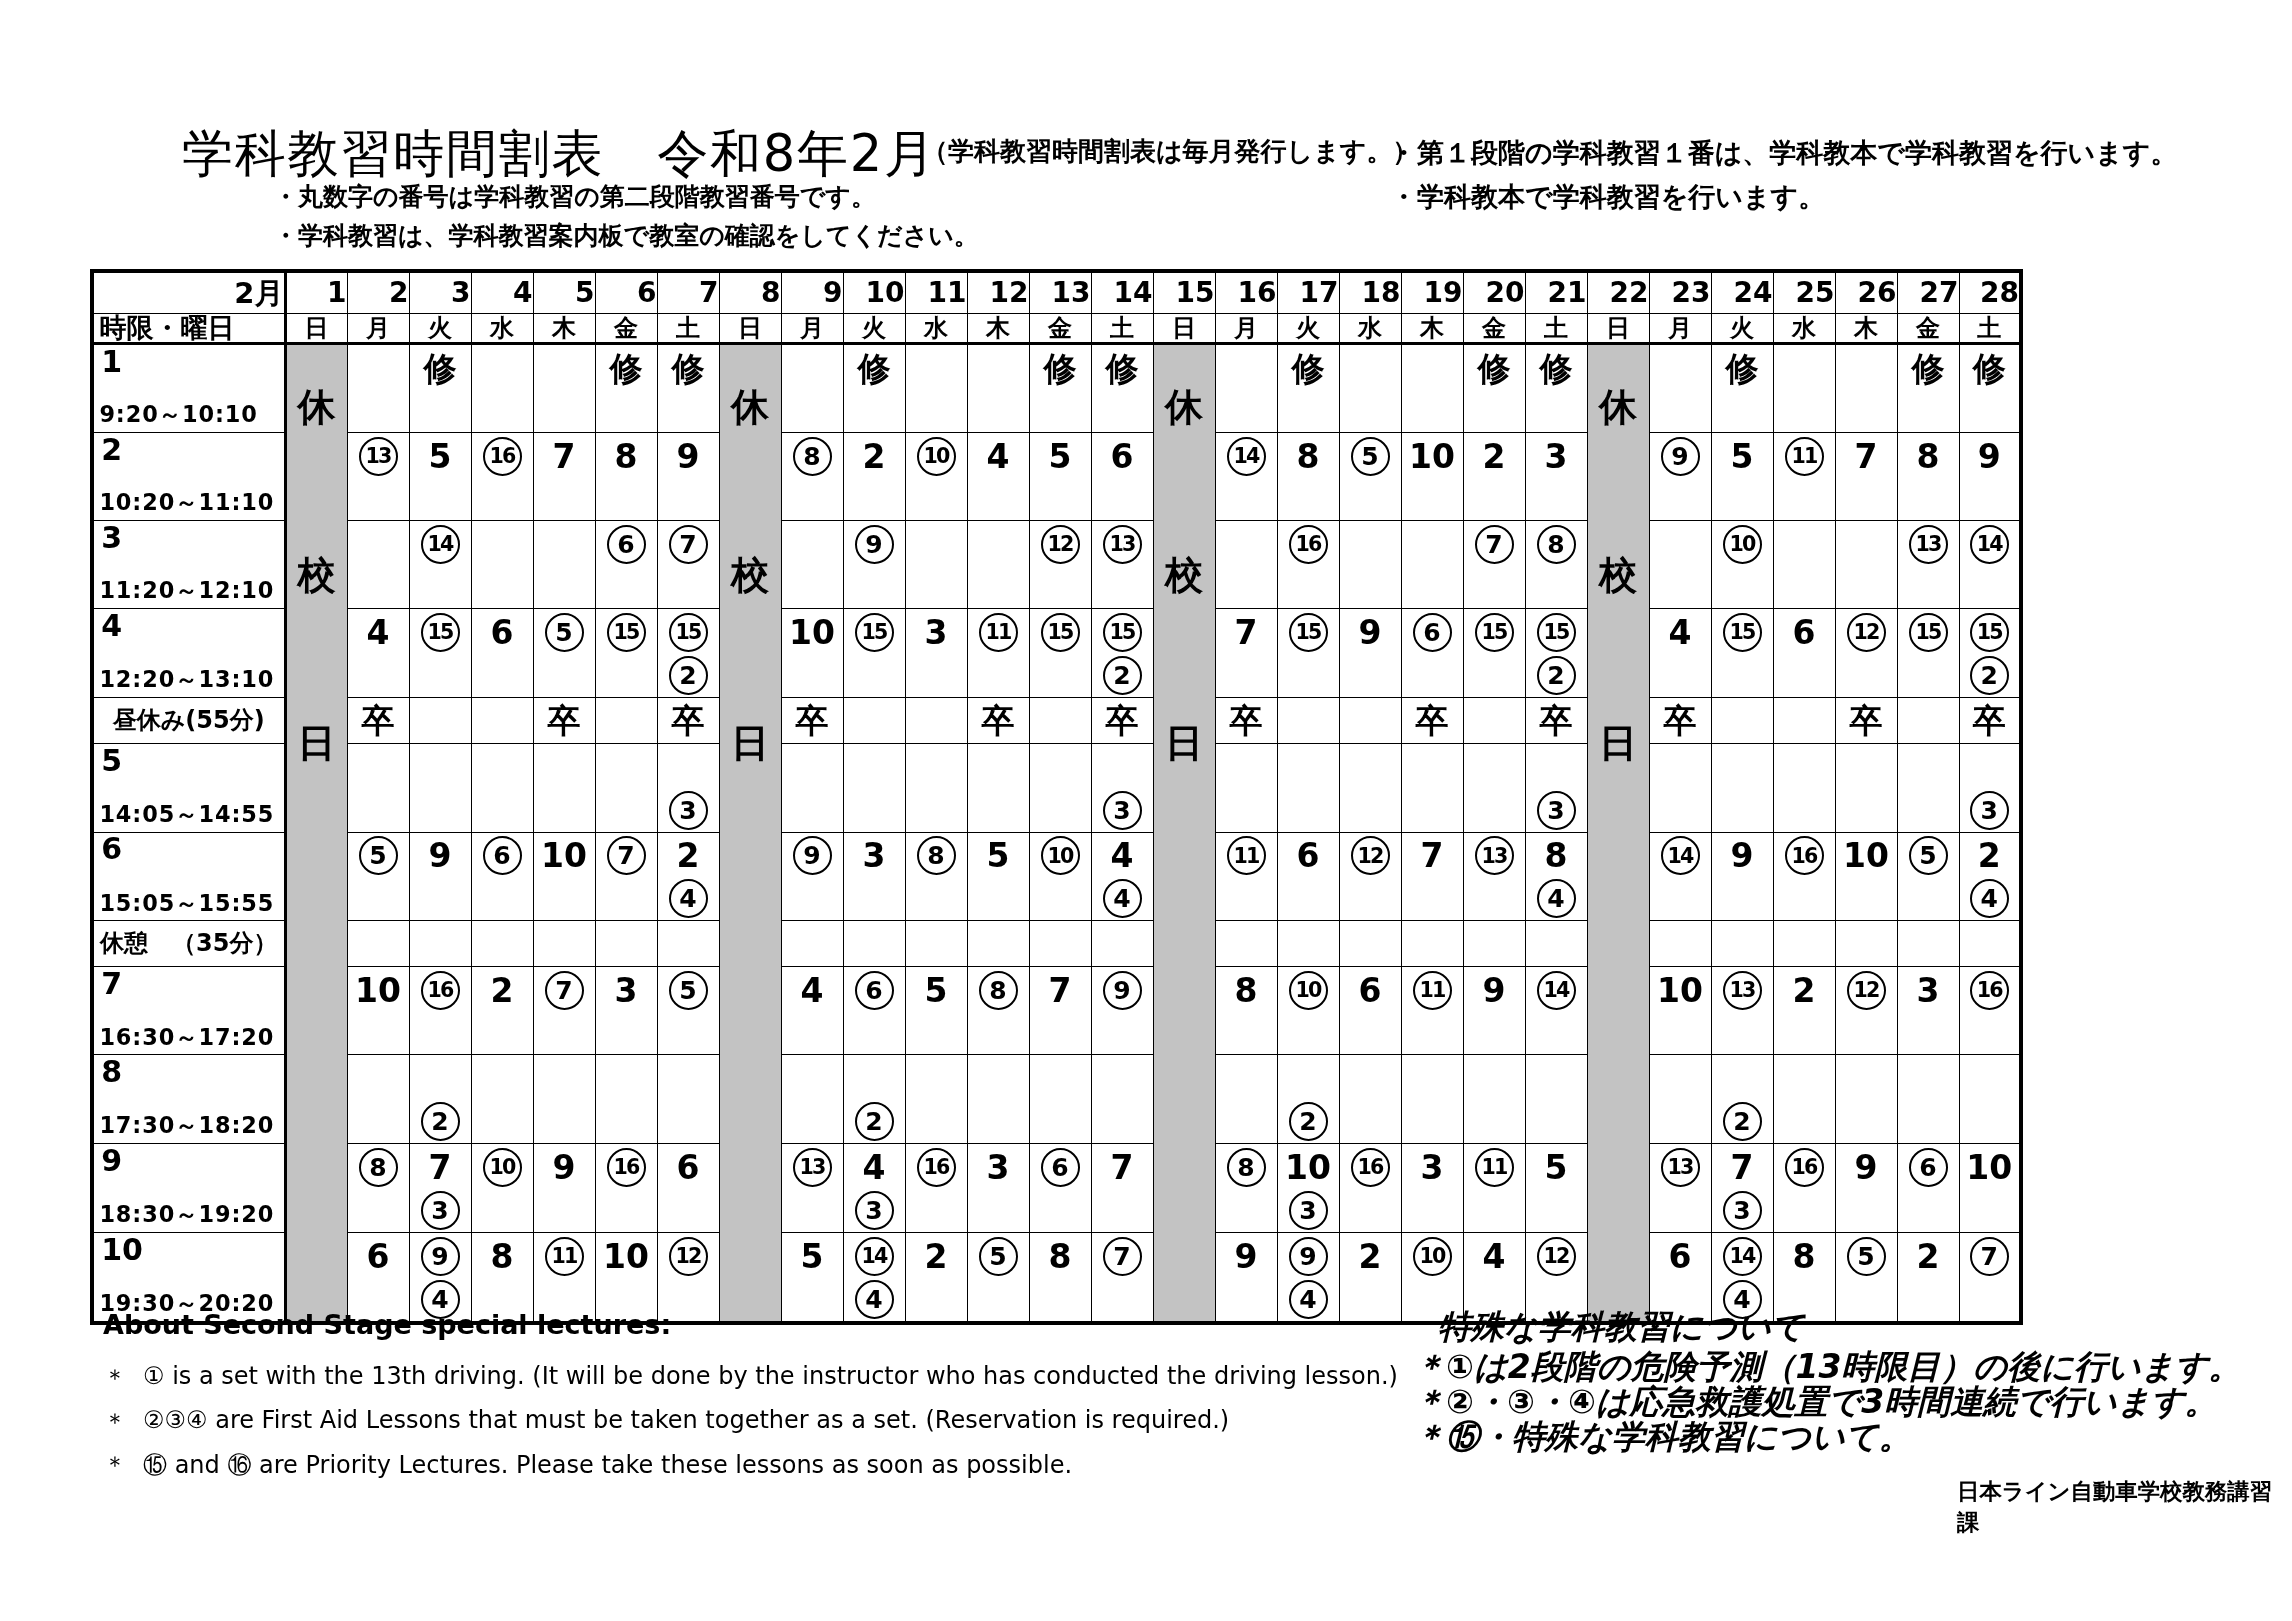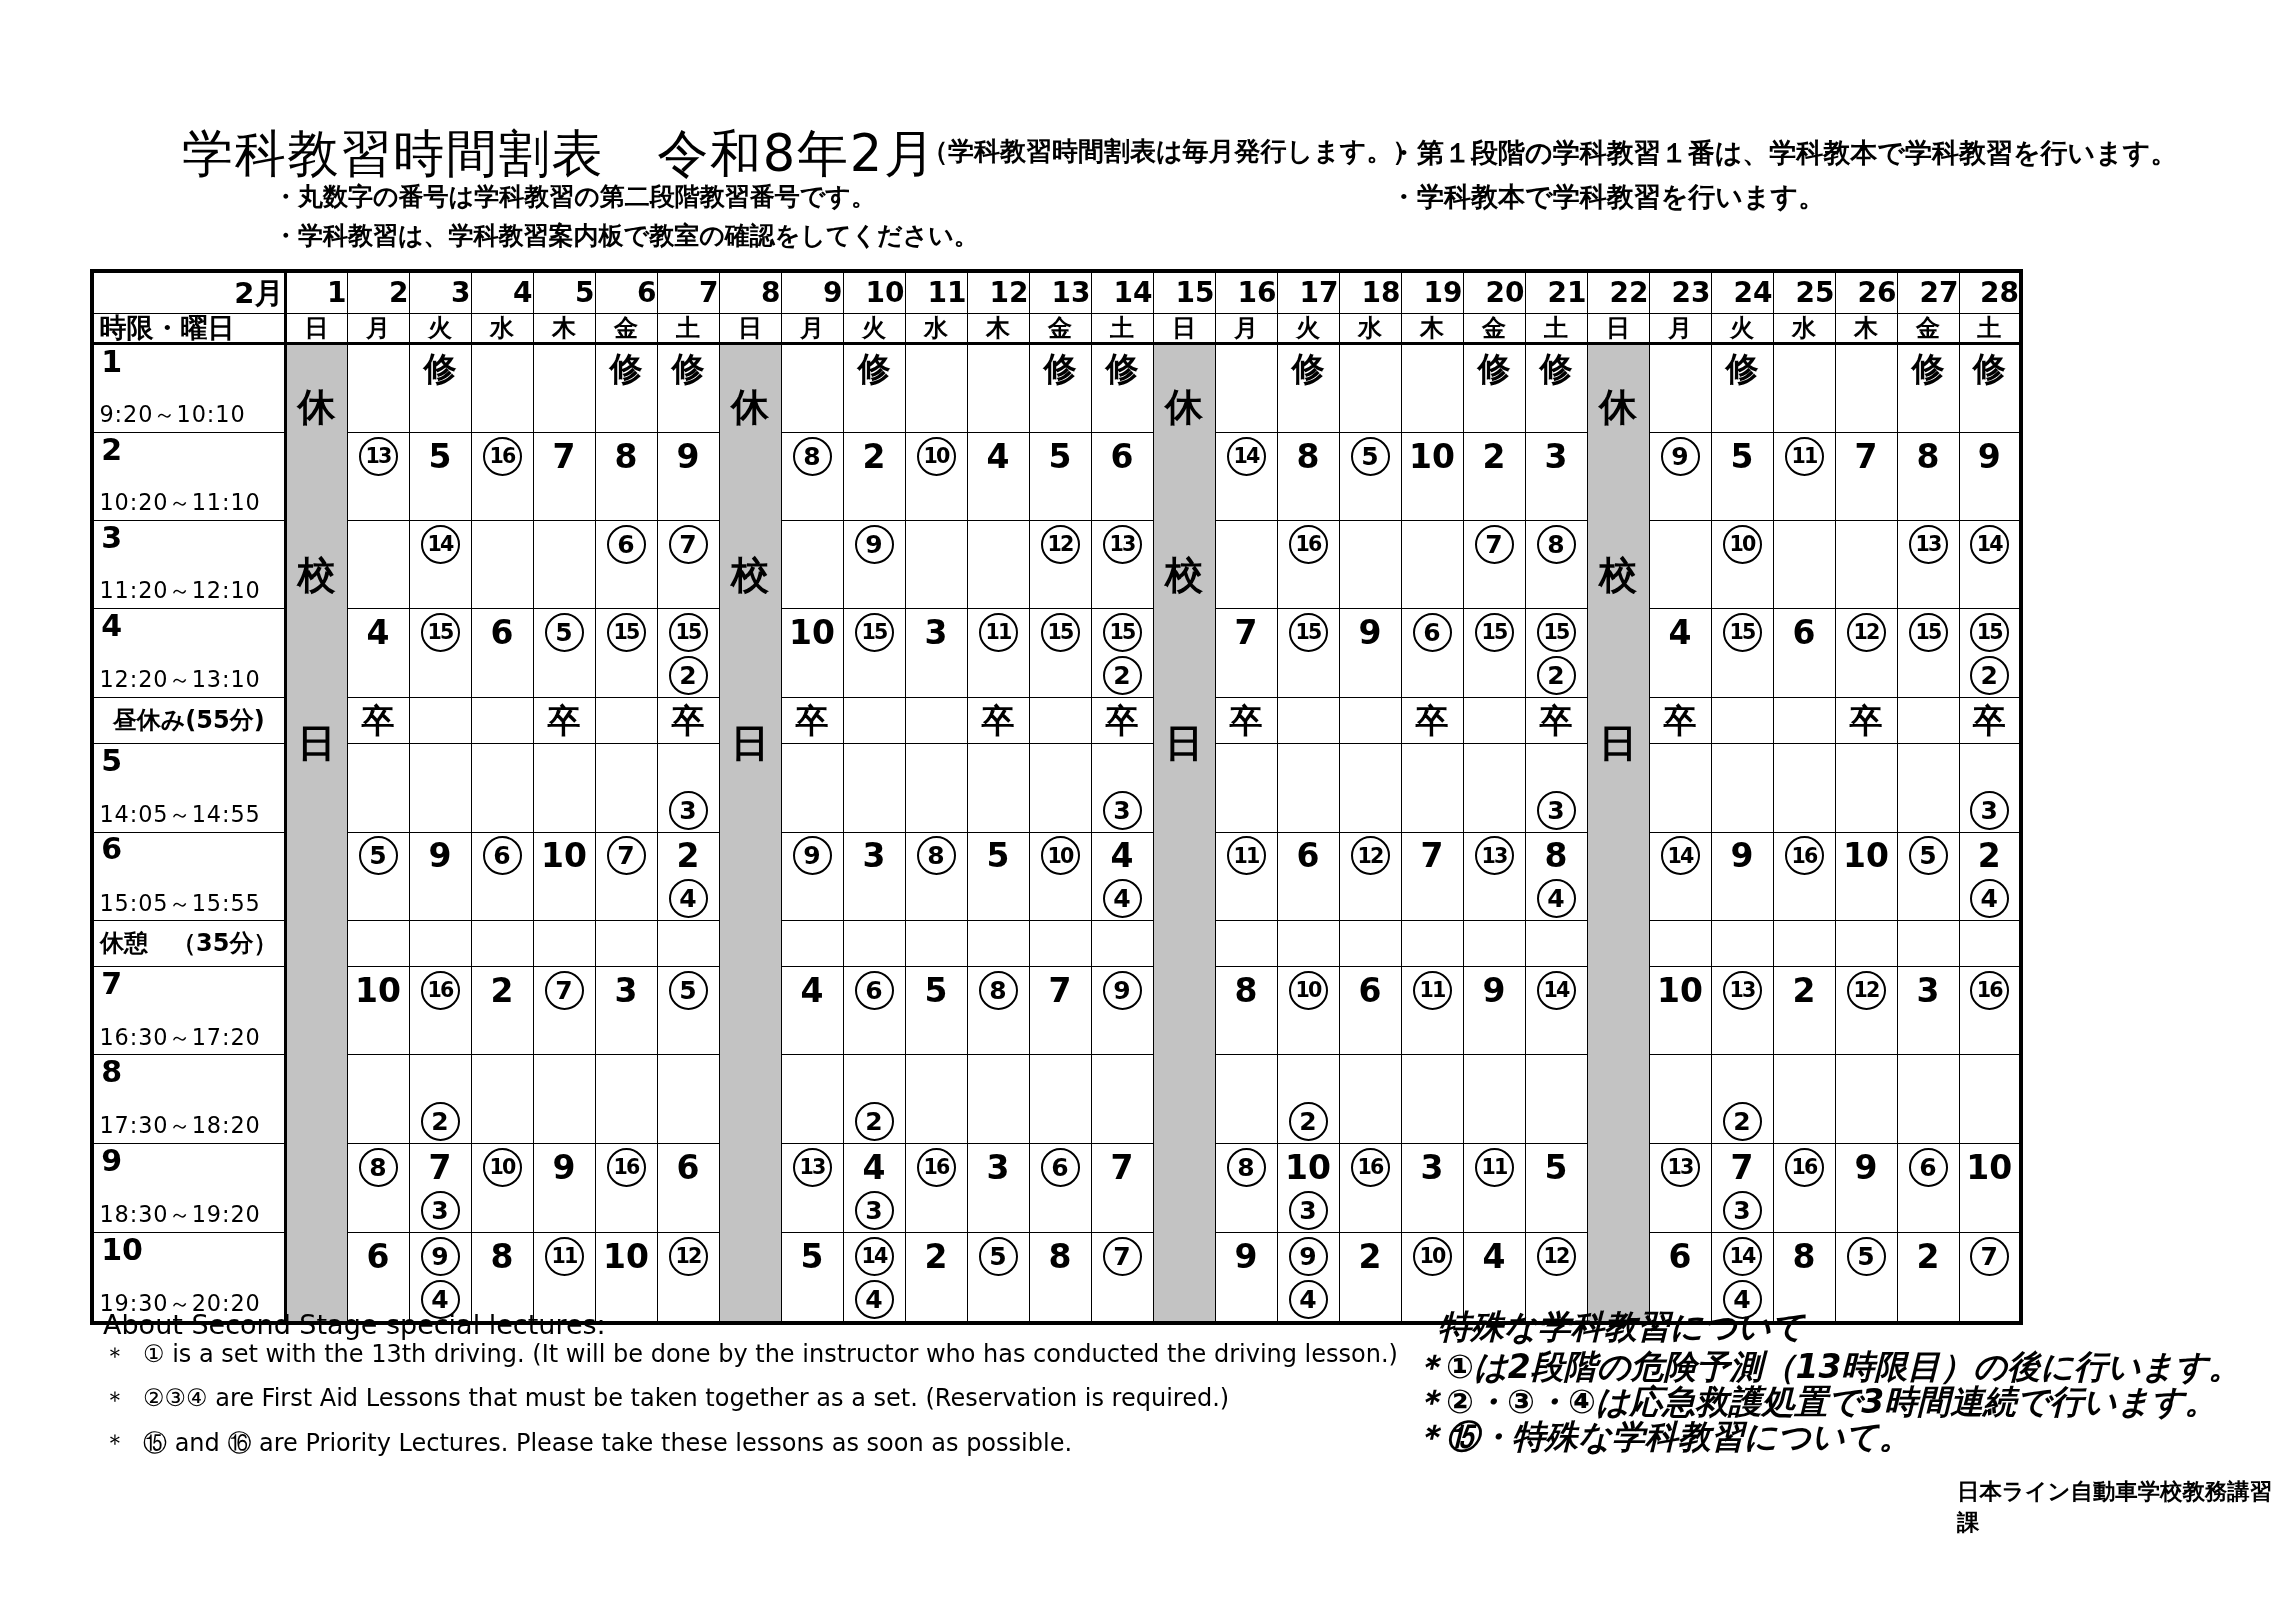--- a/index.html
+++ b/index.html
@@ -19,37 +19,37 @@
   .r-dow td{height:28px;border-bottom-width:3.6px !important;}
   .r-period td{height:87px;border-top-width:2.7px;}
   .r-small td{height:45px;border-top-width:2.7px;}
   td.lbl{border-right-width:3.6px !important;}
   .dnum{font-size:28px;font-weight:700;text-align:center;line-height:40px;}
   .dow{font-size:24px;font-weight:600;text-align:center;line-height:28px;}
   .month{font-size:29px;font-weight:700;text-align:center;line-height:40px;}
   .corner{font-size:27px;font-weight:700;text-align:left;padding-left:5.4px !important;line-height:28px;}
   .plabel{position:relative;}
   .pnum{font-size:30px;font-weight:700;padding:1.8px 0 0 7.2px;line-height:1;}
-  .ptime{position:absolute;left:5.4px;bottom:1.8px;font-size:22.4px;font-weight:400;letter-spacing:0.9px;}
+  .ptime{position:absolute;left:5.4px;bottom:1.8px;font-size:22.4px;font-weight:700;letter-spacing:0.9px;}
   .blabel{font-size:24px;font-weight:600;text-align:center;line-height:45px;}
   .cellwrap{display:flex;flex-direction:column;align-items:center;height:100%;padding-top:1.8px;box-sizing:border-box;}
   .slot{height:43px;display:flex;justify-content:center;align-items:center;}
   .r-small .slot{height:41px;}
   .num{font-size:33px;font-weight:600;line-height:1;}
   .kanji{font-size:33px;font-weight:600;line-height:1;}
   .circle{display:inline-flex;justify-content:center;align-items:center;
           width:39px;height:39px;border:2.7px solid #000;border-radius:50%;
           font-size:25px;font-weight:600;line-height:1;box-sizing:border-box;}
   .circle.c2{font-size:20.6px;letter-spacing:-1.8px;}
   td.closed{background:#c3c3c3;}
   .vtext{display:flex;flex-direction:column;align-items:center;padding-top:43px;gap:130px;
          font-size:38px;font-weight:600;line-height:1;}
   
   .notes-en{left:103px;top:1309px;}
-  .notes-en .nhead{font-size:27px;font-weight:400;margin-bottom:0;}
+  .notes-en .nhead{font-size:27px;font-weight:700;margin-bottom:22px;}
   .notes-en .nline{display:flex;font-size:24px;font-weight:500;margin-bottom:11.6px;}
   .notes-en .mark{width:40px;font-size:24px;}
   .notes-jp{left:1413px;top:1309px;font-size:33px;font-weight:600;line-height:35px;font-style:italic;}
   .notes-jp .nhead{font-weight:700;padding-left:25px;margin-bottom:5.4px;}
   .credit{left:1957px;top:1476px;font-size:22.4px;font-weight:700;}
 </style>
 </head>
 <body>
 
 <div class="abs title">学科教習時間割表　令和8年2月</div>

